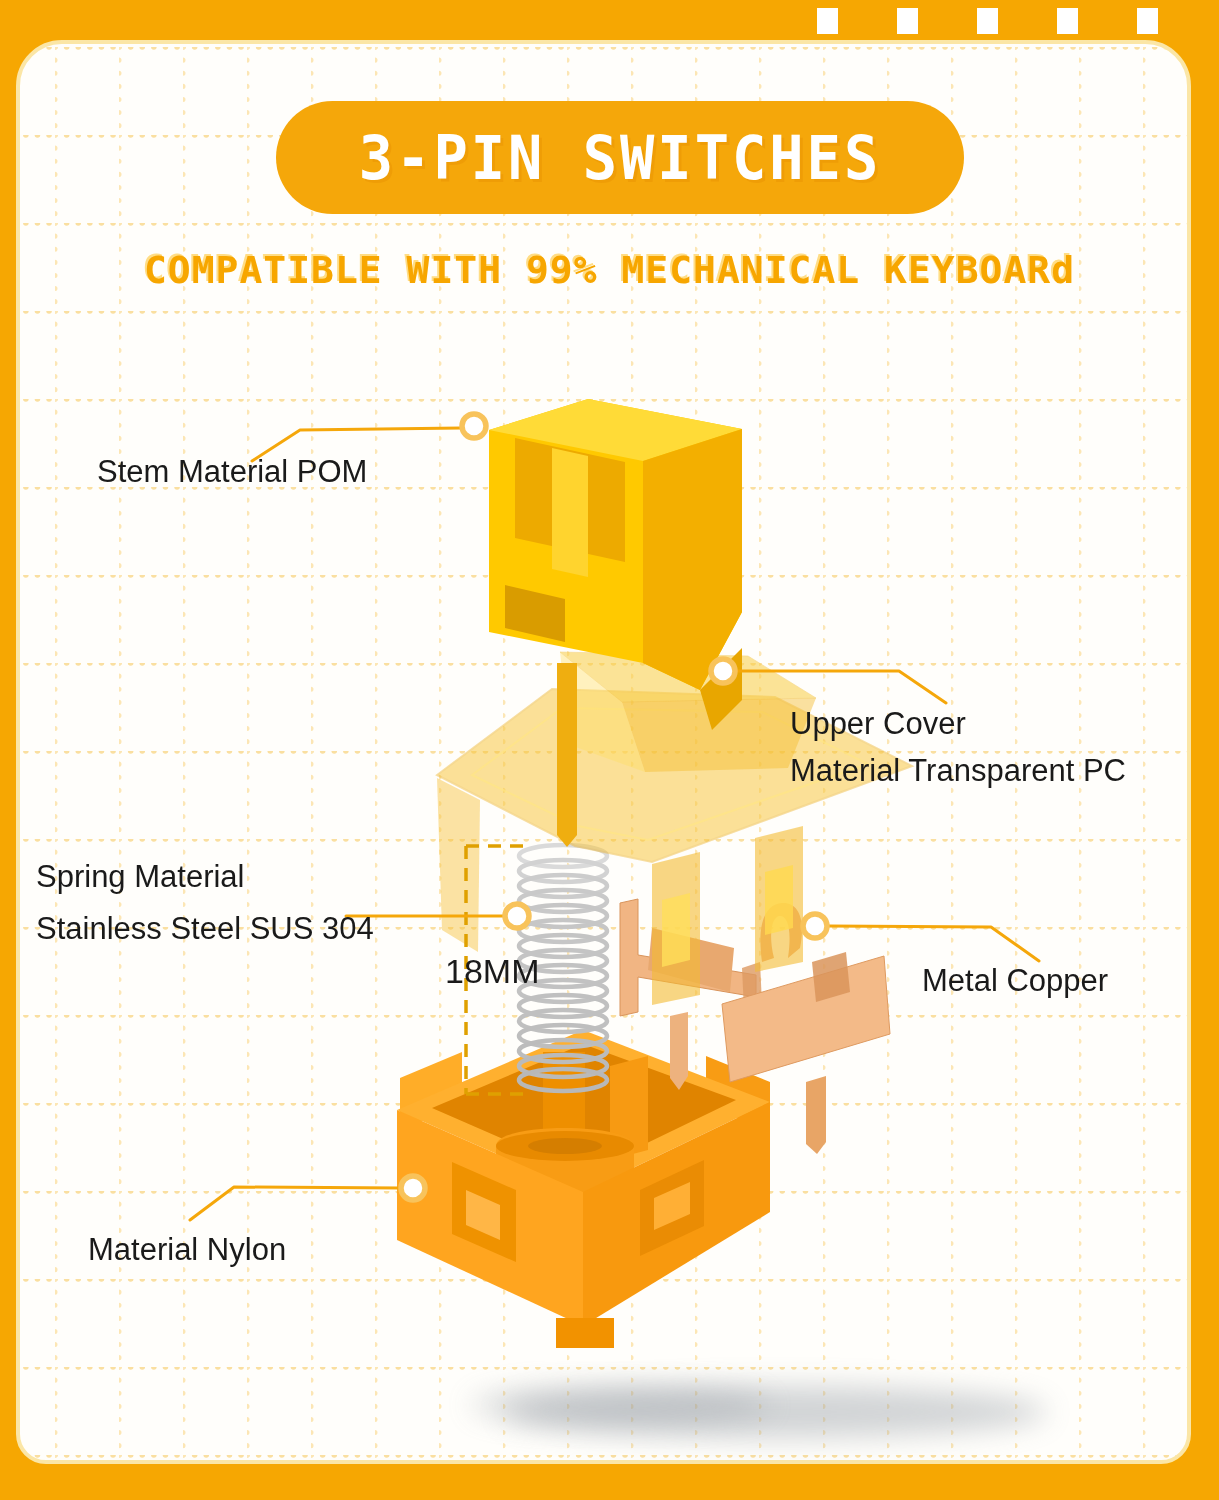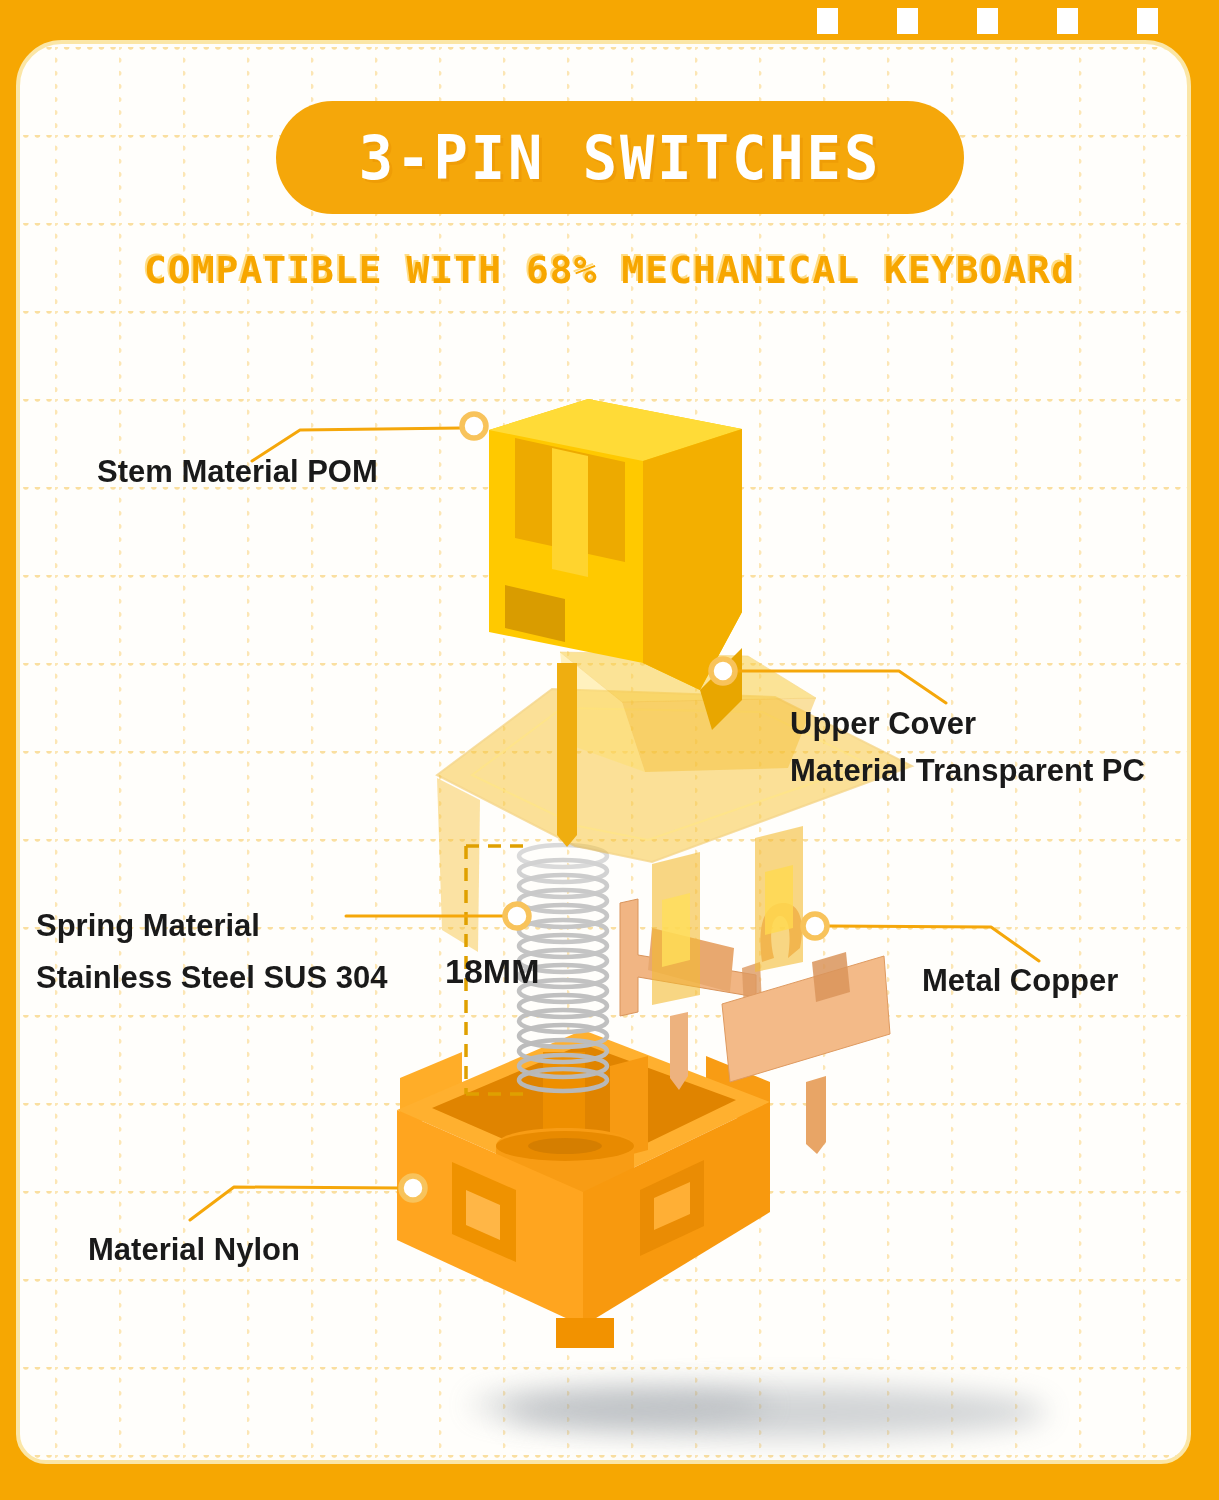--- a/index.html
+++ b/index.html
@@ -33,25 +33,25 @@
   }
   .subtitle{
     position:absolute;left:0;top:248px;width:1219px;text-align:center;
     font-family:"DejaVu Sans Mono",monospace;font-weight:700;
     font-size:38px;letter-spacing:1px;color:#F7A600;
     text-shadow:-2px -2px 0 #FFDD85, 2px 2px 0 #Fback;
     text-shadow:-2px -2px 0 #FFDD85;
     white-space:nowrap;
   }
   
-  .plabel{position:absolute;color:#1A1A1A;font-weight:700;font-size:31px;line-height:47px;white-space:nowrap;}
+  .plabel{position:absolute;color:#1A1A1A;font-weight:400;font-size:31px;line-height:47px;white-space:nowrap;}
   .plabel.center{text-align:left;}
   .lbl-stem{left:97px;top:448px;}
   .lbl-cover{left:790px;top:700px;width:385px;}
-  .lbl-spring{left:36px;top:900px;width:362px;line-height:52px;}
+  .lbl-spring{left:36px;top:851px;width:362px;line-height:52px;}
   .lbl-dim{left:417px;top:948px;font-size:34px;margin-left:28px;}
   .lbl-copper{left:922px;top:958px;width:256px;line-height:46px;}
   .lbl-bottom{left:88px;top:1228px;width:248px;line-height:44px;}
   .scene{position:absolute;left:0;top:0;width:1219px;height:1500px;}
 </style>
 </head>
 <body>
 
 <div class="canvas">
 
@@ -71,21 +71,21 @@
           <path d="M0 0 V88" fill="none" stroke="#FCE6B4" stroke-width="5" stroke-linecap="round" stroke-dasharray="0.1 13"></path>
         </pattern>
       </defs>
       <rect x="0" y="0" width="100%" height="100%" fill="url(#grid)"></rect>
     </svg>
   </div>
 
   <div class="pill">
     <div class="pill-title">3-PIN SWITCHES</div>
   </div>
-  <div class="subtitle">COMPATIBLE WITH 68% MECHANICAL KEYBOARd</div>
+  <div class="subtitle">COMPATIBLE WITH 99% MECHANICAL KEYBOARd</div>
 
   <svg class="scene" viewBox="0 0 1219 1500" xmlns="http://www.w3.org/2000/svg">
     <defs>
       <filter id="soft" x="-60%" y="-60%" width="220%" height="220%">
           <feGaussianBlur stdDeviation="14"></feGaussianBlur>
         </filter>
     </defs>
 
     <g>
       <ellipse cx="775" cy="1412" rx="272" ry="26" fill="#9AA0A8" opacity="0.45" filter="url(#soft)"></ellipse>

